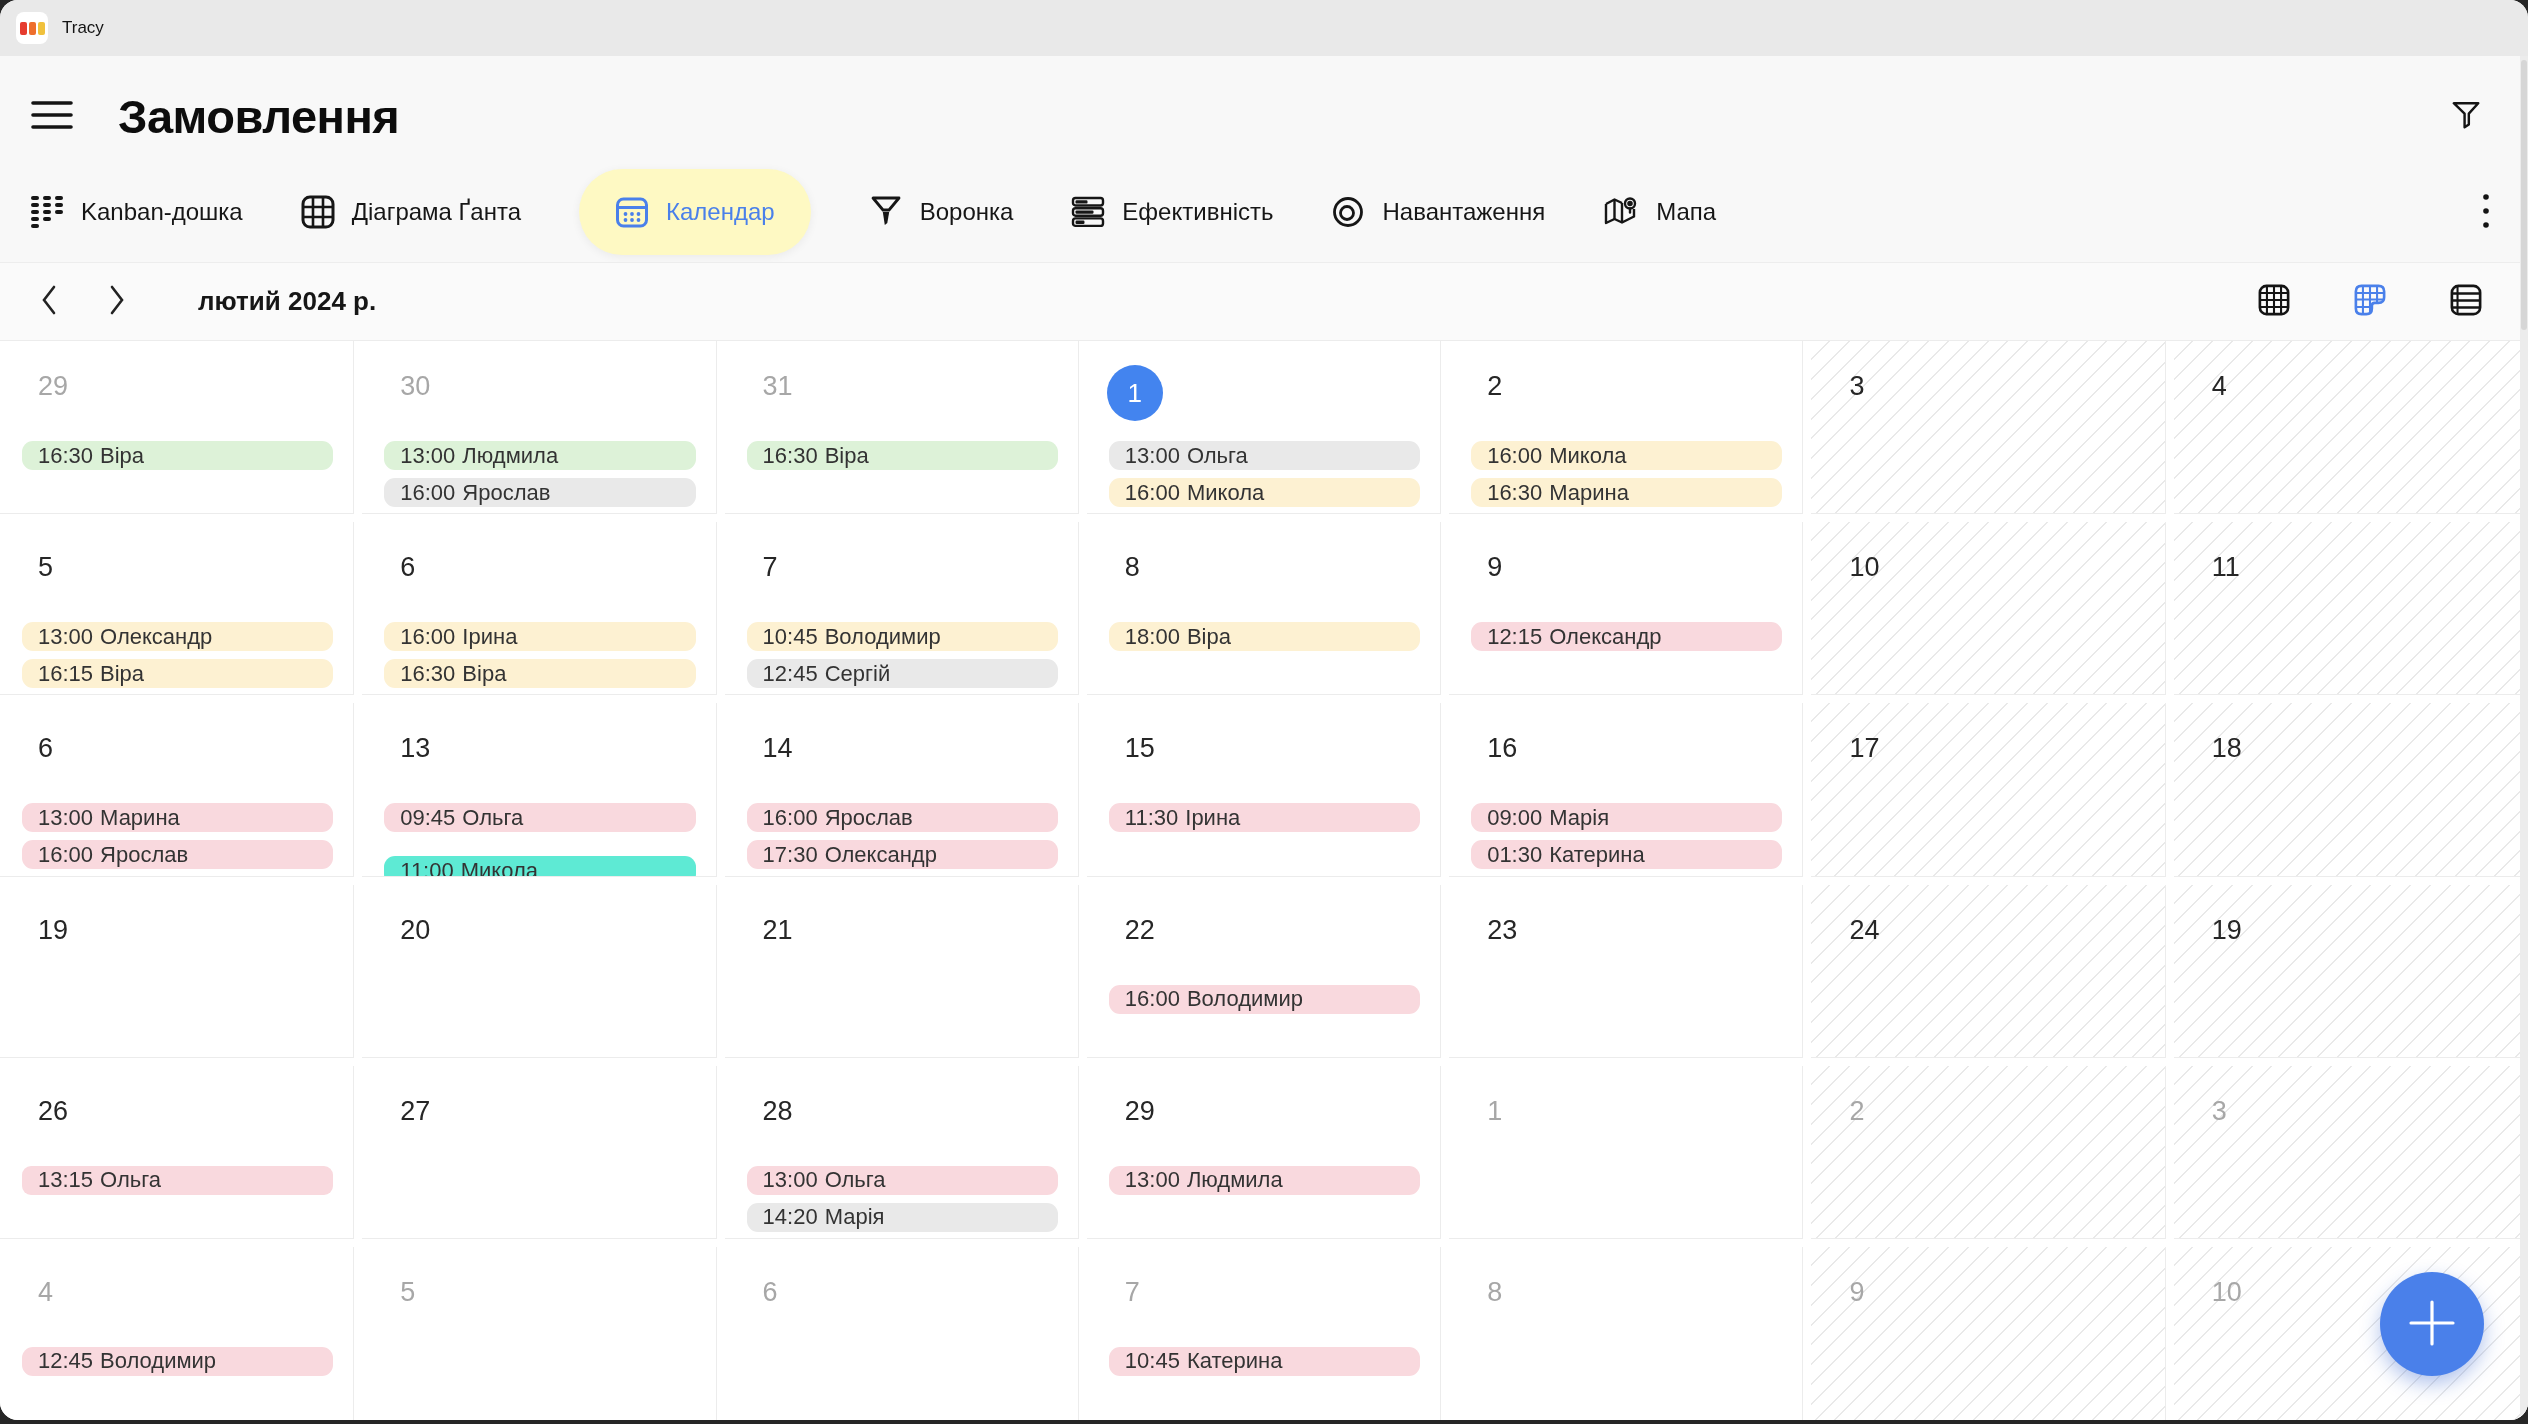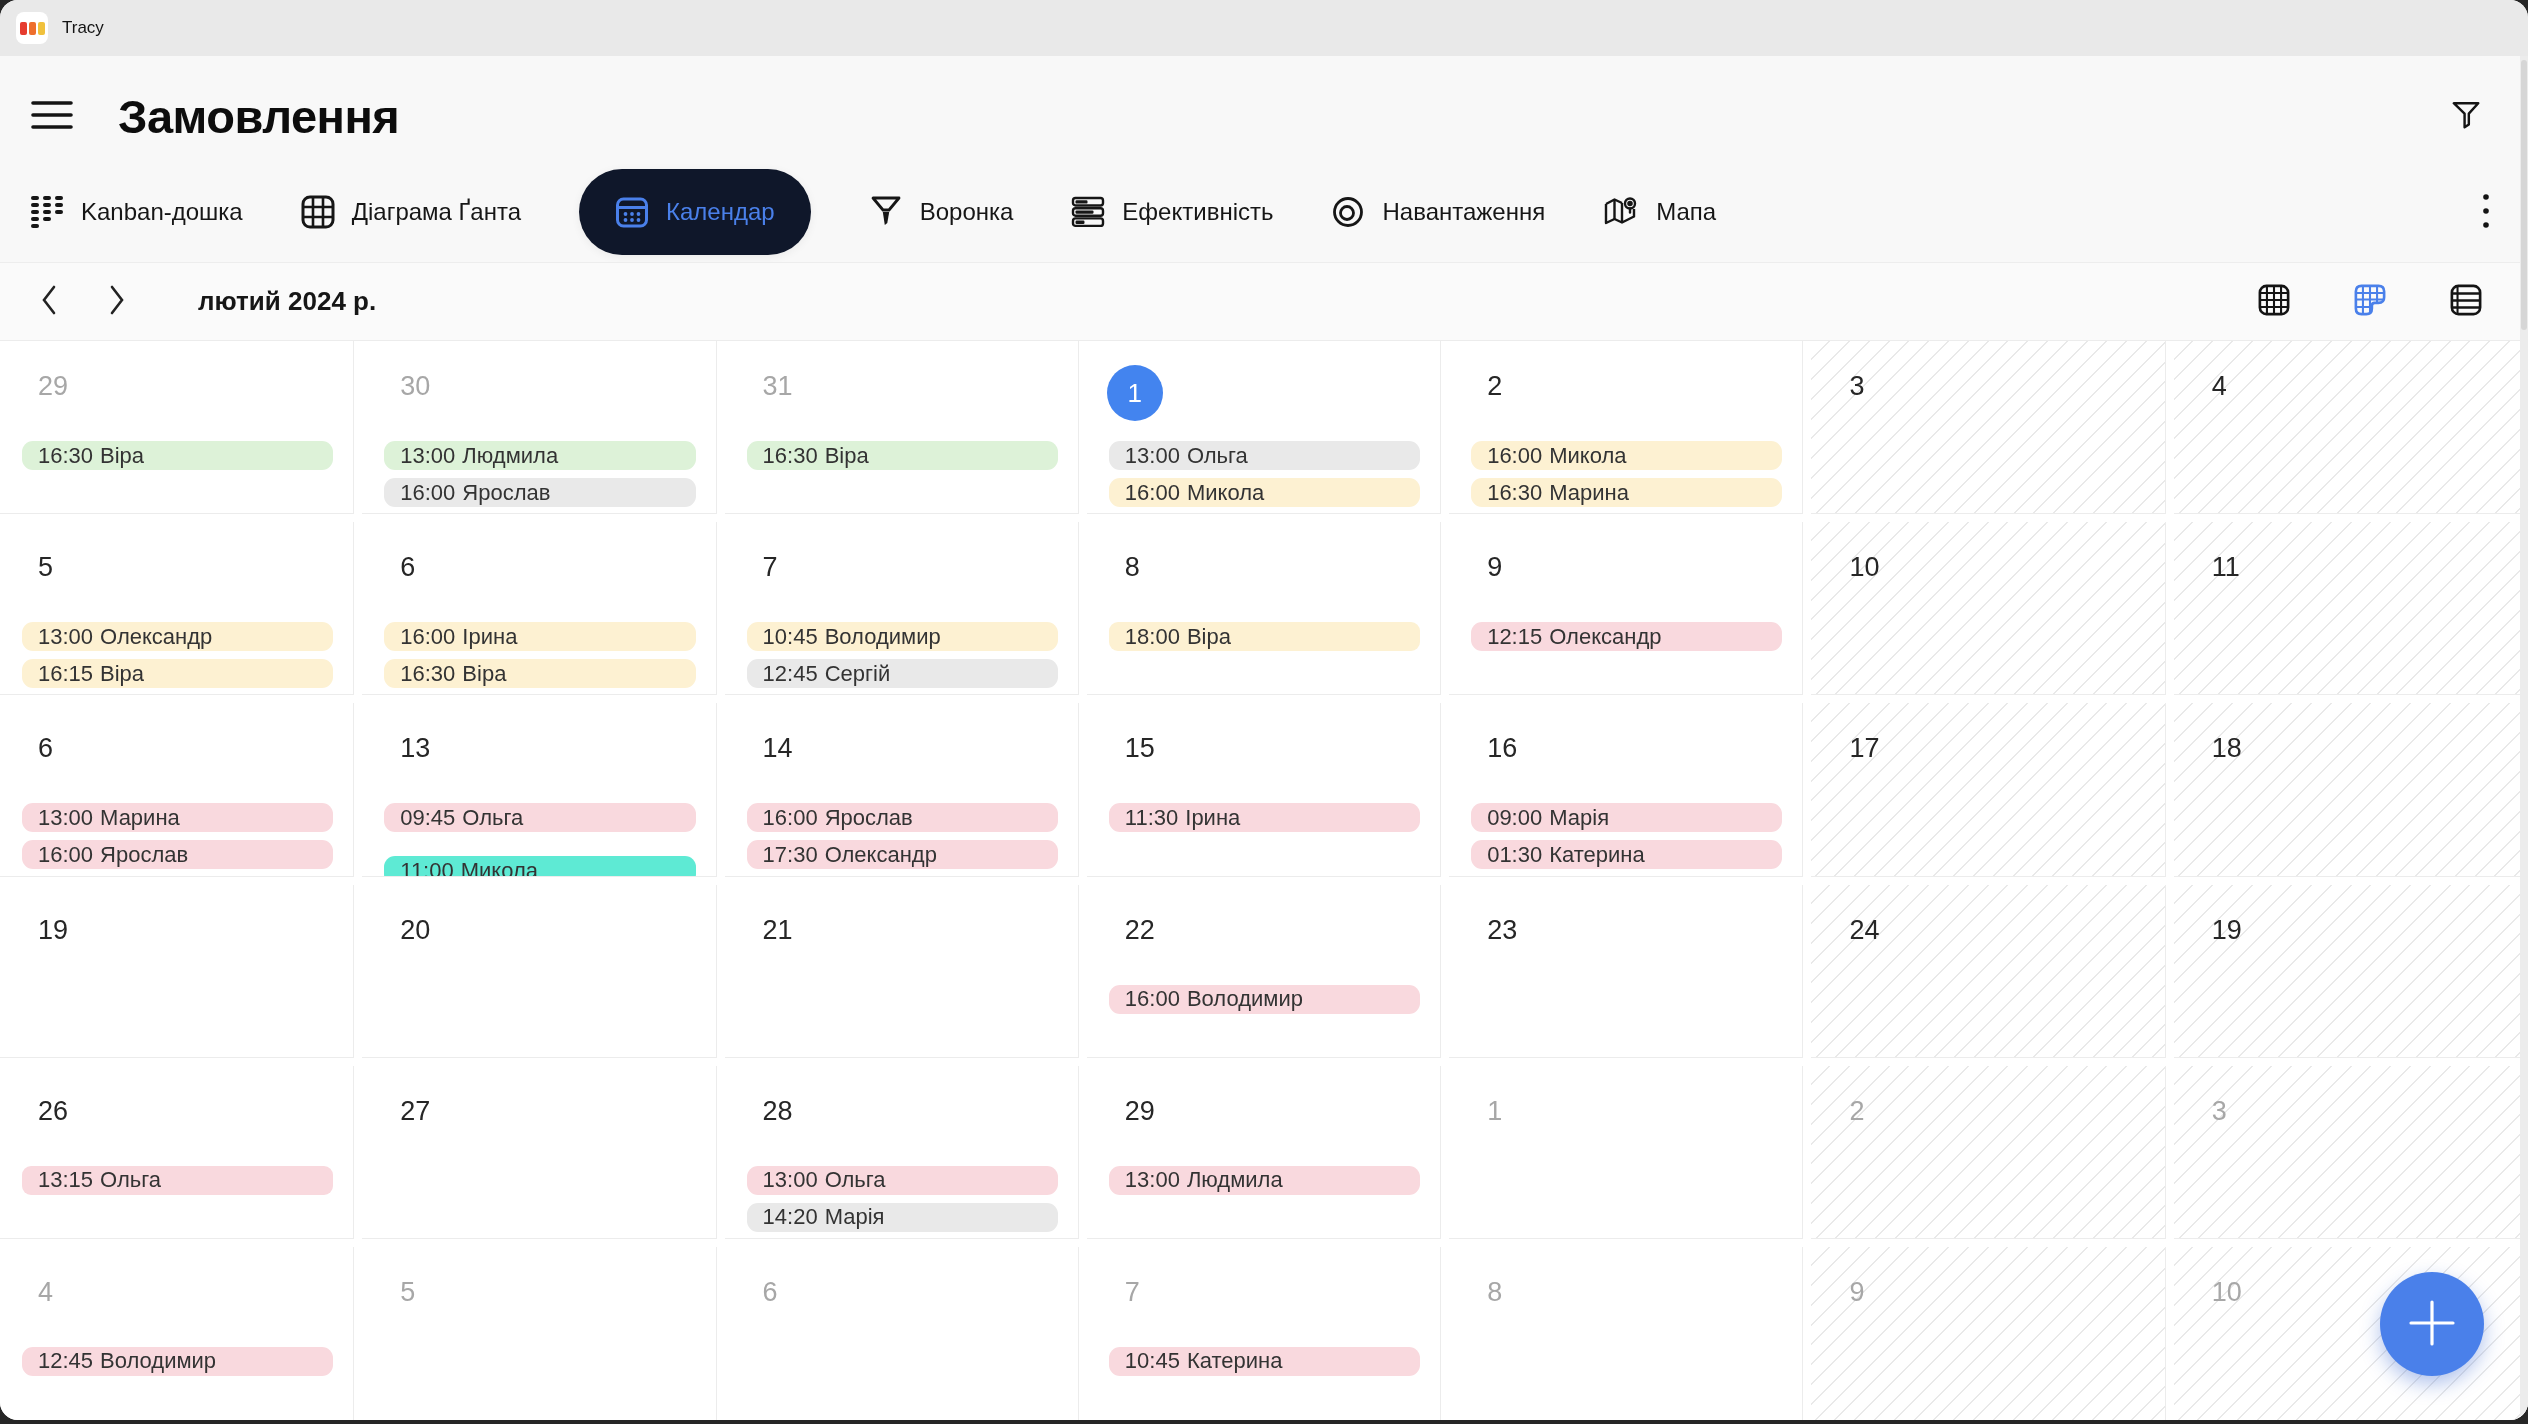--- a/index.html
+++ b/index.html
@@ -25,21 +25,21 @@
   .page-title { font-size:47px; font-weight:700; color:#0d0d0d; letter-spacing:-0.5px; }
   .header .filter { margin-left:auto; }
 
   
   .tabs { height:100px; display:flex; align-items:center; gap:58px;
           padding:0 36px 0 30px; flex:none; }
   .tab { display:flex; align-items:center; gap:17px; background:none; border:none;
          cursor:pointer; font-family:inherit; font-size:24px; font-weight:400;
          color:#161616; flex:none;justify-content:flex-end; }
   .tab .ticon { display:flex; color:inherit; }
-  .tab.active { background:#0f172a; border-radius:44px; height:86px; padding:0 36px;
+  .tab.active { background:#fef9c3; border-radius:44px; height:86px; padding:0 36px;
                 box-shadow:0 2px 10px rgba(0,0,0,0.06); }
   .kebab { margin-left:auto; }
 
   
   .toolbar { height:78px; background:#fafafa; border-top:1px solid #ededed;
              display:flex; align-items:center; padding:0 46px 0 40px; flex:none; }
   .nav-next { margin-left:50px; }
   .month-label { font-size:26px; font-weight:700; color:#161616; margin-left:72px; }
   .view-switch { margin-left:auto; display:flex; gap:64px; align-items:center; }
   .vm-btn { color:#141414; }
@@ -364,21 +364,21 @@
           </div>
           <div class="ev" style="background: rgb(253, 241, 210);">
             <span>16:30</span>
             <span>Віра</span>
           </div>
         </div>
       </div>
       <div class="cell">
         <span class="num">8</span>
         <div class="events">
-          <div class="ev" style="background: rgb(253, 241, 210); border-radius: 9px;">
+          <div class="ev" style="background: rgb(253, 241, 210);">
             <span>18:00</span>
             <span>Віра</span>
           </div>
         </div>
       </div>
       <div class="cell">
         <span class="num">9</span>
         <div class="events">
           <div class="ev" style="background: rgb(249, 217, 222);">
             <span>12:15</span>

